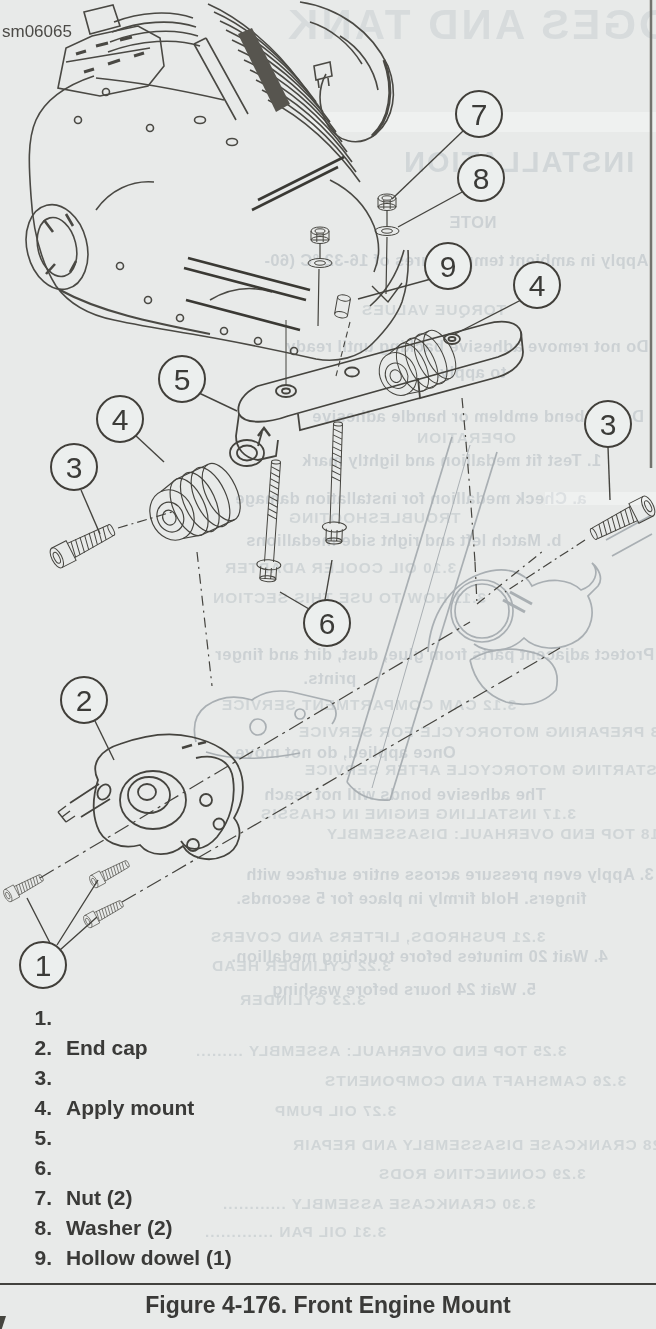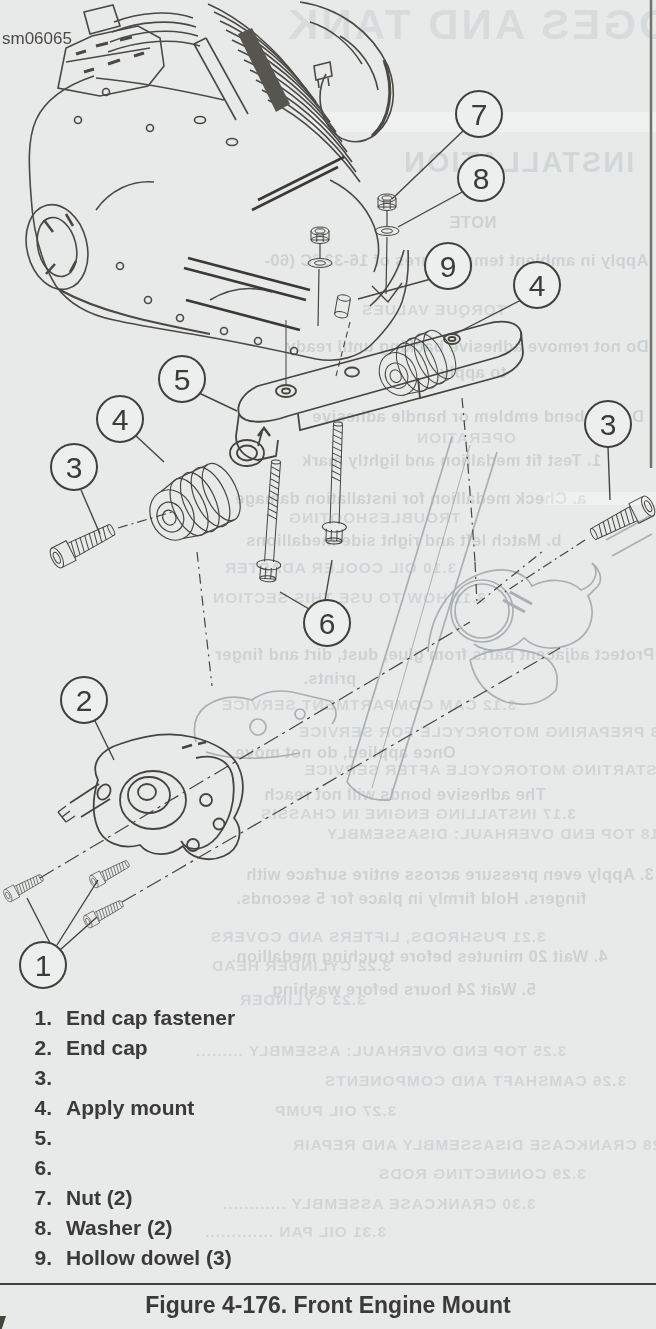--- a/index.html
+++ b/index.html
@@ -15,21 +15,21 @@
     position:absolute;transform:scaleX(-1);white-space:nowrap;
     color:#c7cdcf;font-weight:700;filter:blur(.55px);opacity:.8;
     letter-spacing:.4px;line-height:1;
   }
   .ghost.caps{font-size:15.5px;letter-spacing:1px;color:#cbd1d3;}
   .ghost.body{font-size:16.5px;color:#c6cccf;}
   .ghost.head{font-size:42px;letter-spacing:3px;color:#d3d8da;}
   .ghost.sub{font-size:29px;letter-spacing:2px;color:#ccd2d4;}
   #art{position:absolute;left:0;top:0;}
   #photo-code{
-    position:absolute;left:2px;top:22px;font-size:17px;color:#4c4b47;margin-top:7px;
+    position:absolute;left:2px;top:22px;font-size:17px;color:#4c4b47;
   }
   #legend{position:absolute;left:0;top:1006px;width:656px;}
   .legend-row{
     display:flex;align-items:baseline;height:30px;padding-left:28px;
     font-weight:bold;font-size:21px;color:#3a3a38;
   }
   .legend-num{width:24px;text-align:right;margin-right:14px;}
   #rule{position:absolute;left:0;top:1283px;width:656px;height:2px;background:#42423e;}
   #caption{
     position:absolute;left:0;top:1292px;width:656px;text-align:center;
@@ -361,21 +361,20 @@
   </g>
 
   <path d="M651,0 L651,468" stroke="#73736e" stroke-width="2.5" fill="none"></path>
 </svg>
 
 <div id="photo-code">sm06065</div>
 
 <div id="legend">
   <div class="legend-row">
       <span class="legend-num">1.</span>
-      <span>End cap fastener</span>
     </div>
   <div class="legend-row">
       <span class="legend-num">2.</span>
       <span>End cap</span>
     </div>
   <div class="legend-row">
       <span class="legend-num">3.</span>
     </div>
   <div class="legend-row">
       <span class="legend-num">4.</span>
@@ -390,19 +389,19 @@
   <div class="legend-row">
       <span class="legend-num">7.</span>
       <span>Nut (2)</span>
     </div>
   <div class="legend-row">
       <span class="legend-num">8.</span>
       <span>Washer (2)</span>
     </div>
   <div class="legend-row">
       <span class="legend-num">9.</span>
-      <span>Hollow dowel (3)</span>
+      <span>Hollow dowel (1)</span>
     </div>
 </div>
 
 <div id="rule"></div>
 <div id="caption">Figure 4-176. Front Engine Mount</div>
 <div id="corner-mark"></div>
 
 </body></html>

